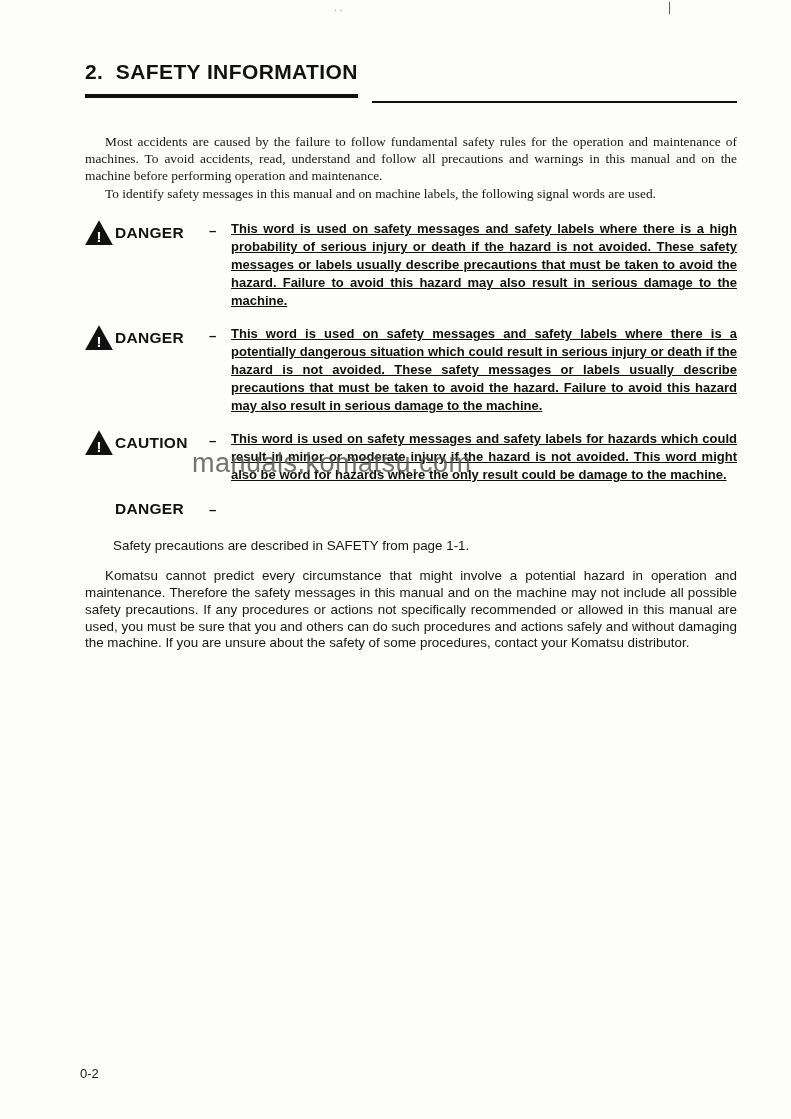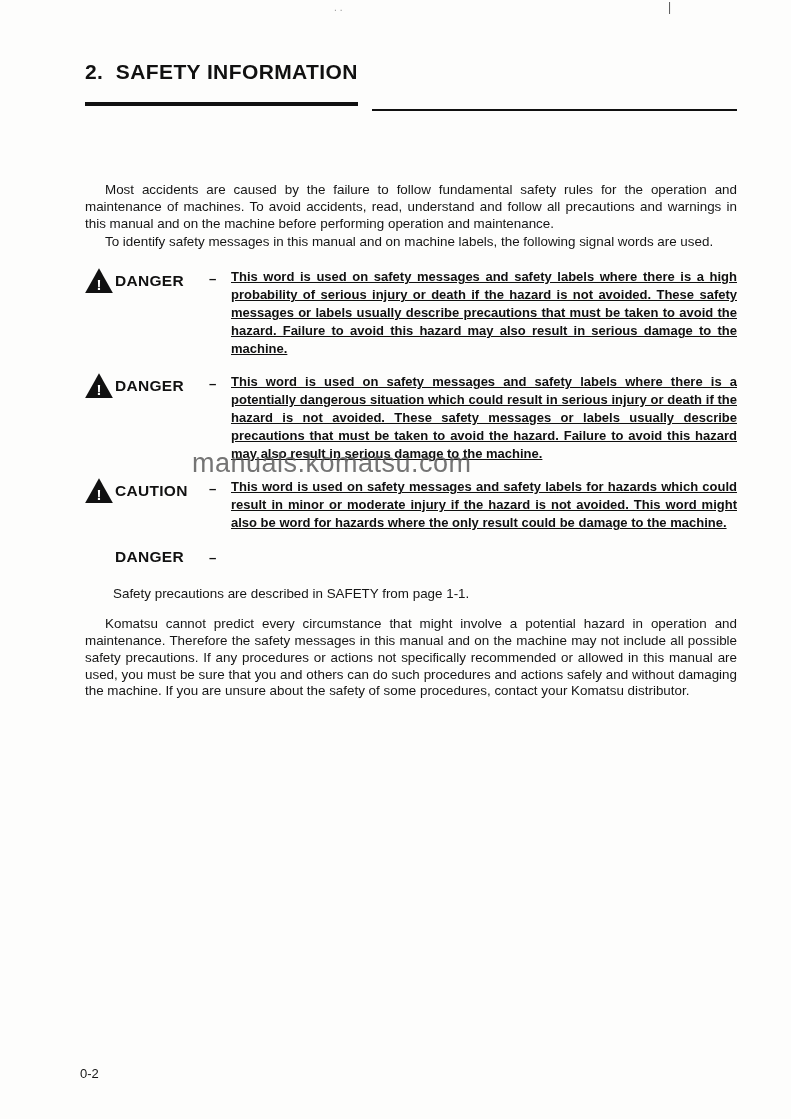--- a/index.html
+++ b/index.html
@@ -30,32 +30,33 @@
     display: flex;
     align-items: flex-end;
   }
   h1.page-title {
     display: inline-block;
     font-size: 21px;
     font-weight: 700;
     letter-spacing: 0.4px;
     color: #111;
     white-space: pre;
-    padding-bottom: 18px;
+    padding-bottom: 10px;
     border-bottom: 4px solid #111;
   }
   .title-rule-ext {
     flex: 1;
     height: 2px;
     background: #111;
     margin-left: 14px;
     transform: translateY(5px);
   }
   .intro {
-    margin-top: 76px;
+    margin-top: 36px;
+    font-family: Liberation Serif, serif;
   }
   p.body-par {
     font-size: 13.4px;
     line-height: 16.8px;
     text-align: justify;
     text-indent: 20px;
     color: #151515;
   }
   p.body-par + p.body-par { margin-top: 2px; }
 

